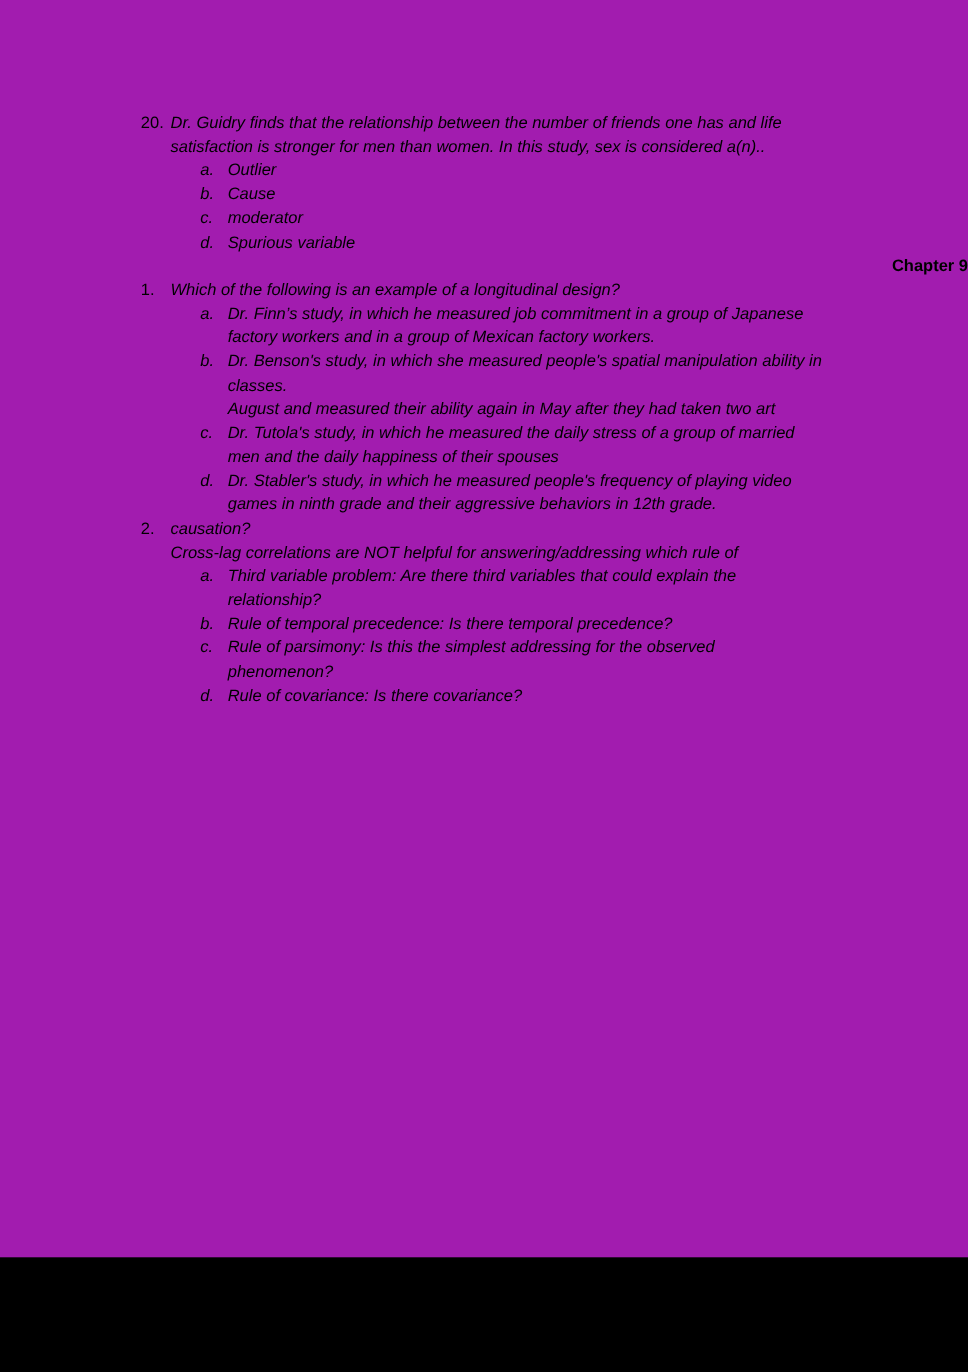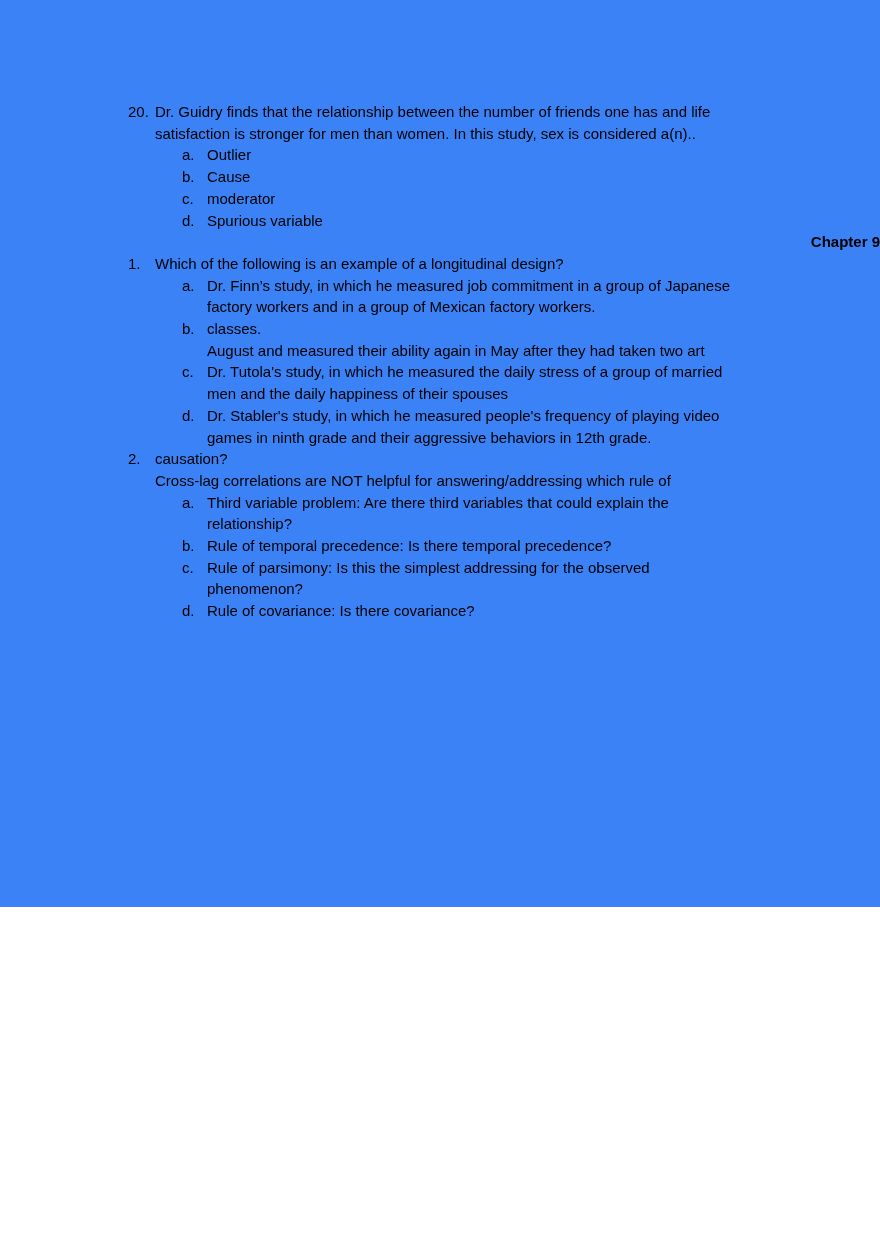--- a/index.html
+++ b/index.html
@@ -3,22 +3,22 @@
 <meta charset="utf-8">
 <style>
   html, body {
     margin: 0;
     padding: 0;
     background: #ffffff;
   }
   .page {
     position: relative;
     width: 880px;
-    height: 907px;
-    background: #3b82f6;
+    height: 1247px;
+    background: #a21caf;
     overflow: hidden;
     font-family: "Liberation Sans", sans-serif;
   }
   .content {
     position: absolute;
     left: 128px;
     top: 101px;
     width: 652px;
     color: #000000;
     font-size: 15px;
@@ -28,20 +28,21 @@
     display: flex;
     align-items: flex-start;
   }
   .qnum {
     flex: none;
     width: 27px;
     white-space: nowrap;
   }
   .qbody {
     flex: none;
+    font-style: italic;
   }
   .tline {
     white-space: nowrap;
   }
   .option {
     display: flex;
     align-items: flex-start;
     margin-left: 27px;
   }
   .olabel {
@@ -114,20 +115,21 @@
         <div class="option">
           <div class="olabel">a.</div>
           <div class="obody">
             <div class="tline">Dr. Finn’s study, in which he measured job commitment in a group of Japanese</div>
             <div class="tline">factory workers and in a group of Mexican factory workers.</div>
           </div>
         </div>
         <div class="option">
           <div class="olabel">b.</div>
           <div class="obody">
+            <div class="tline">Dr. Benson's study, in which she measured people's spatial manipulation ability in</div>
             <div class="tline">classes.</div>
             <div class="tline">August and measured their ability again in May after they had taken two art</div>
           </div>
         </div>
         <div class="option">
           <div class="olabel">c.</div>
           <div class="obody">
             <div class="tline">Dr. Tutola's study, in which he measured the daily stress of a group of married</div>
             <div class="tline">men and the daily happiness of their spouses</div>
           </div>

